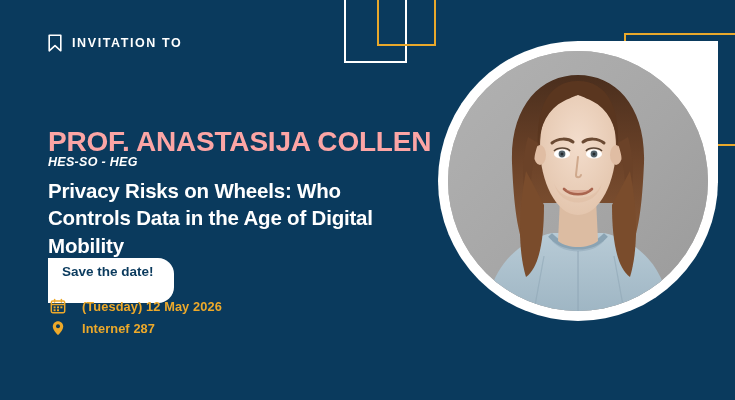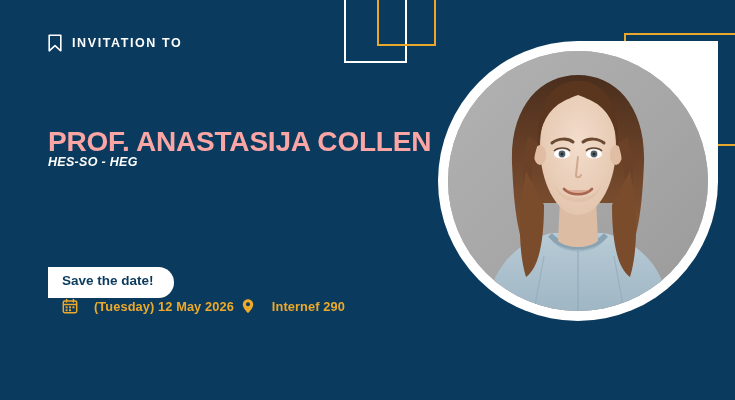--- a/index.html
+++ b/index.html
@@ -172,38 +172,38 @@
     width: 370px;
     color: #ffffff;
     font-size: 20.5px;
     font-weight: 700;
     line-height: 1.33;
     letter-spacing: -0.2px;
   }
 
   .badge {
     position: absolute;
-    top: 267px;
+    top: 258px;
     left: 0;
     background: #ffffff;
     color: #0A3A5D;
     font-size: 13.5px;
     font-weight: 700;
-    padding: 6px 20px 8px 14px;
+    padding: 6px 20px 22px 14px;
     border-radius: 0 16px 16px 0;
     display: inline-block;
     line-height: 1.25;
   }
 
   .details {
     position: absolute;
     top: 298px;
-    left: 14px;
+    left: 2px;
     display: flex;
-    flex-direction: row;
+    flex-direction: column;
     gap: 6px;
     justify-content: space-between;
   }
   .detail-row {
     display: flex;
     align-items: center;
   }
   .detail-icon {
     width: 16px;
     height: 16px;
@@ -310,20 +310,21 @@
         <path d="M1.2 1.2 H12.8 V16.8 L7 11.6 L1.2 16.8 Z" fill="none" stroke="#ffffff" stroke-width="1.6" stroke-linejoin="round"></path>
       </svg>
       <span class="kicker-text">INVITATION TO</span>
     </div>
 
 
     <div class="speaker">PROF. ANASTASIJA COLLEN</div>
 
     <div class="affiliation">HES-SO - HEG</div>
 
+    <div class="talk-title">Privacy Risks on Wheels: Who Controls Data in the Age of Digital Mobility</div>
 
     <div class="badge">Save the date!</div>
 
     <div class="details">
 
       <div class="detail-row">
         <svg class="detail-icon" viewBox="0 0 16 16">
           <rect x="1.3" y="3" width="13.4" height="11.7" rx="1.4" fill="none" stroke="#EDA92A" stroke-width="1.5"></rect>
           <path d="M1.3 6.5 H14.7" stroke="#EDA92A" stroke-width="1.5"></path>
           <path d="M4.6 1.4 V4" stroke="#EDA92A" stroke-width="1.5" stroke-linecap="round"></path>
@@ -336,19 +337,19 @@
         </svg>
         <span class="detail-text">(Tuesday) 12 May 2026</span>
       </div>
 
 
       <div class="detail-row">
         <svg class="detail-icon" viewBox="0 0 16 16">
           <path d="M8 1.2 C 5.1 1.2 2.8 3.5 2.8 6.4 C 2.8 10.2 8 15 8 15 C 8 15 13.2 10.2 13.2 6.4 C 13.2 3.5 10.9 1.2 8 1.2 Z" fill="#EDA92A"></path>
           <circle cx="8" cy="6.3" r="2" fill="#0A3A5D"></circle>
         </svg>
-        <span class="detail-text">Internef 290</span>
+        <span class="detail-text">Internef 287</span>
       </div>
 
     </div>
   </div>
 
 </div>
 
 </body></html>

